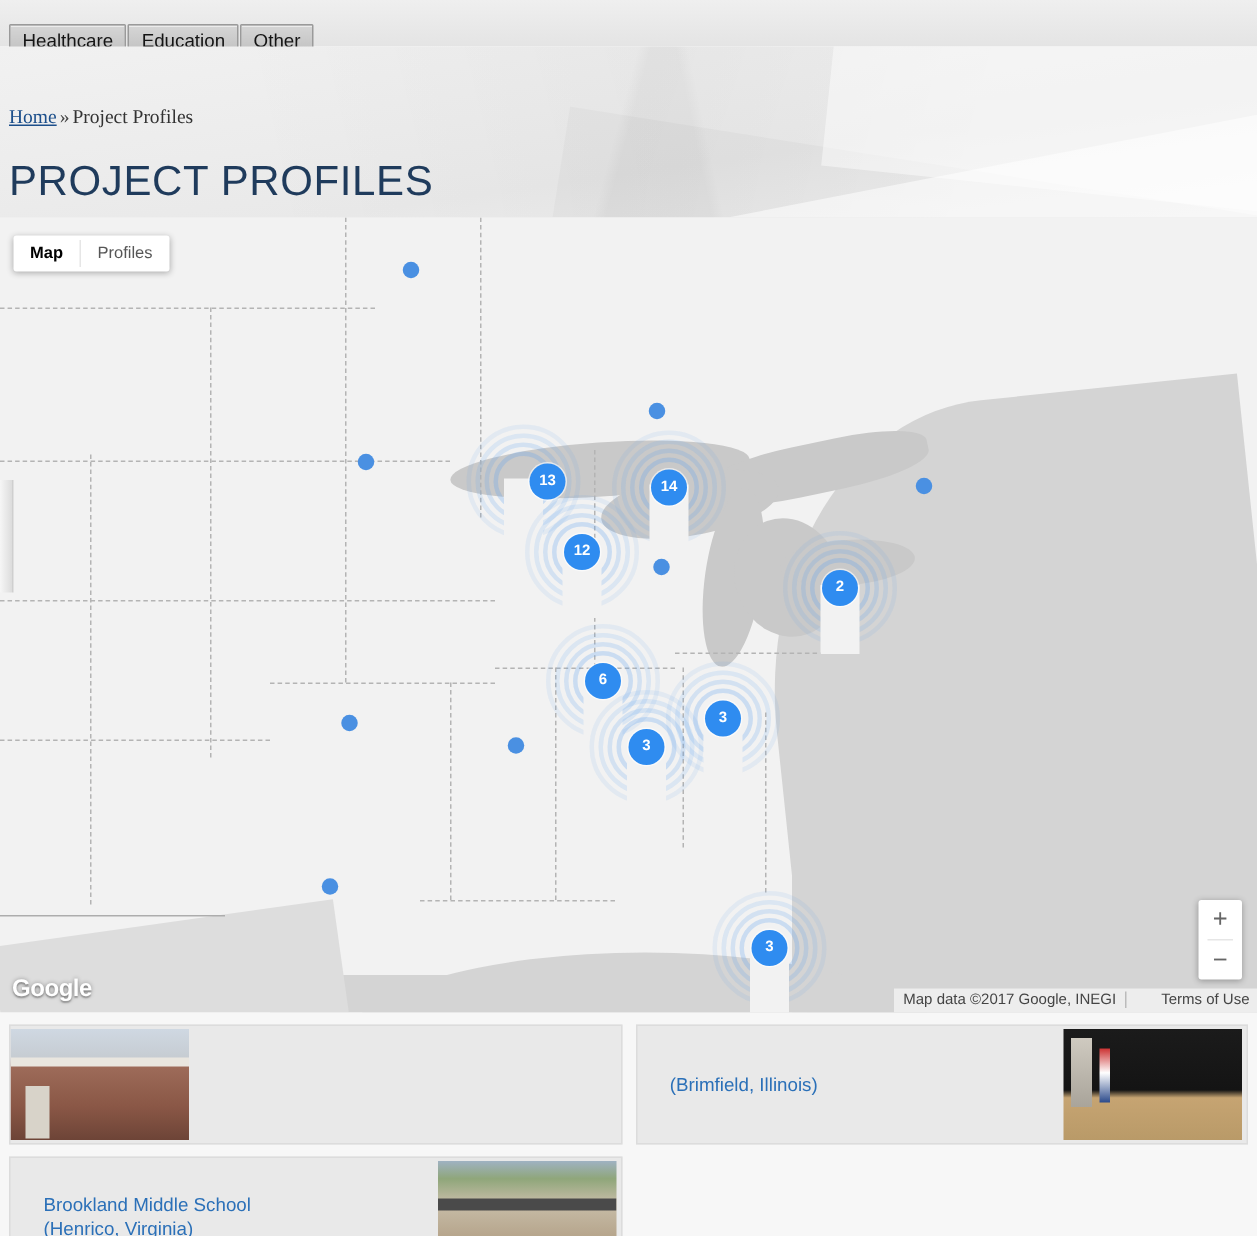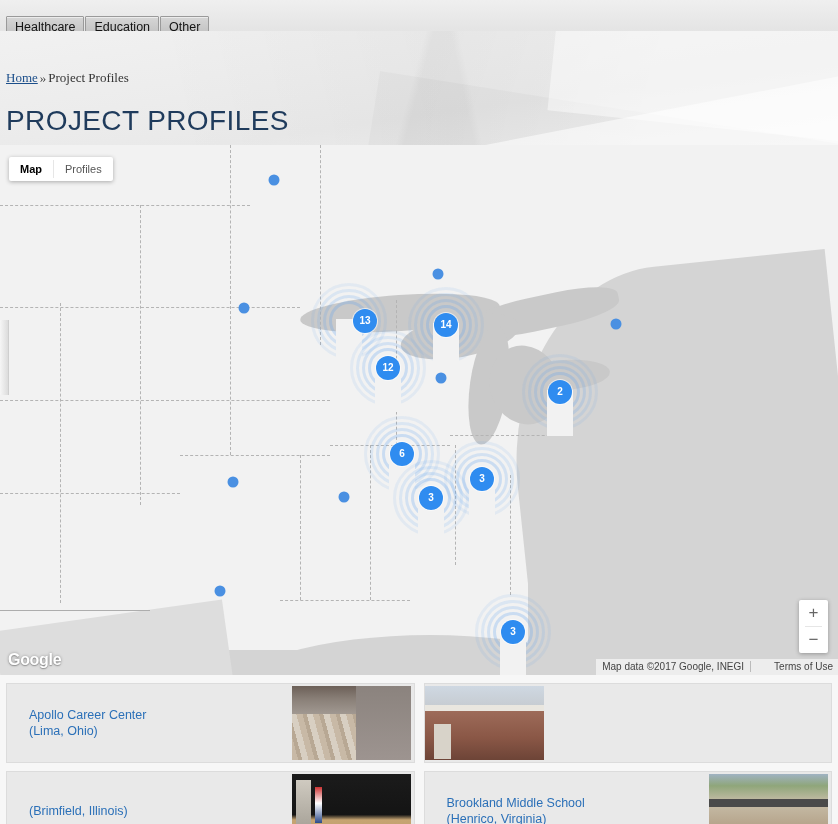--- a/index.html
+++ b/index.html
@@ -536,27 +536,20 @@
         <div class="pulse p2"></div>
         <div class="pulse p1"></div>
         <div class="mask"></div>
         <div class="dot">3</div>
       </div>
     </div>
 </div>
 
 <div class="cards">
 
-  <div class="card">
-    <div class="card-text">
-      <div>Apollo Career Center</div>
-      <div>(Lima, Ohio)</div>
-    </div>
-    <div class="card-thumb thumb-hall"></div>
-  </div>
 
   <div class="card">
     <div class="card-thumb thumb-brick"></div>
   </div>
 
   <div class="card">
     <div class="card-text">
       <div>(Brimfield, Illinois)</div>
     </div>
     <div class="card-thumb thumb-audit"></div>

